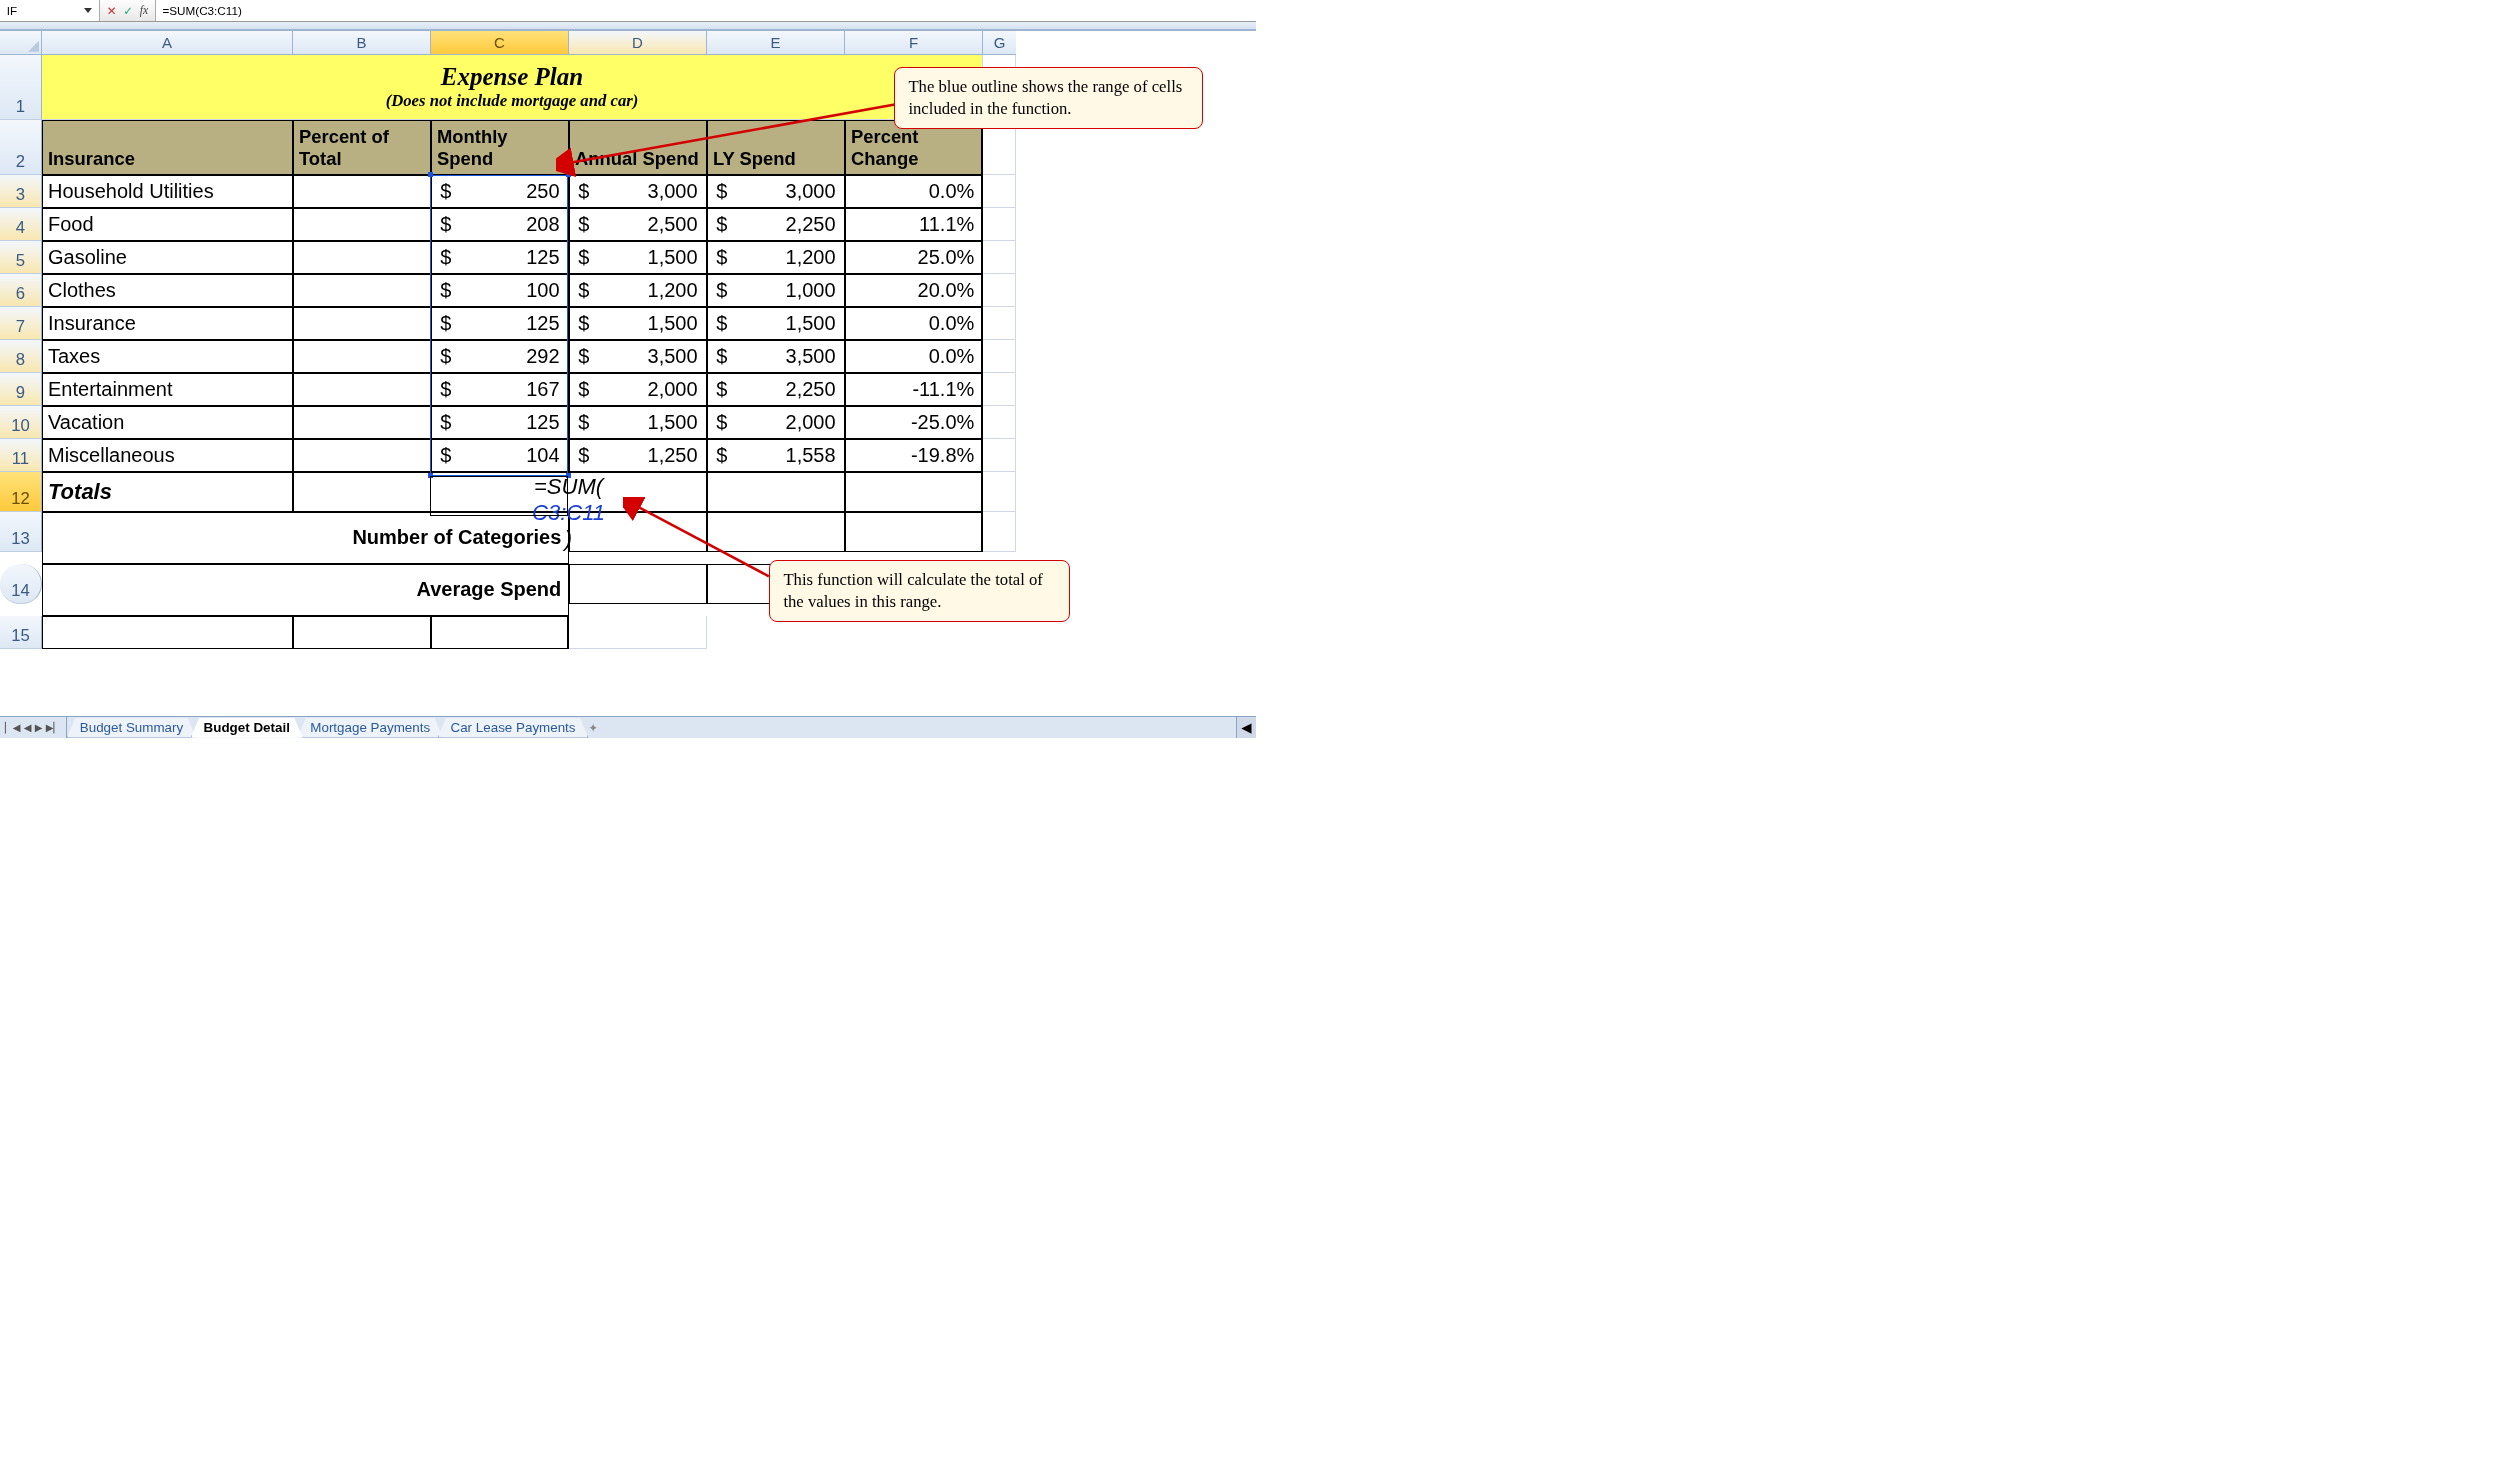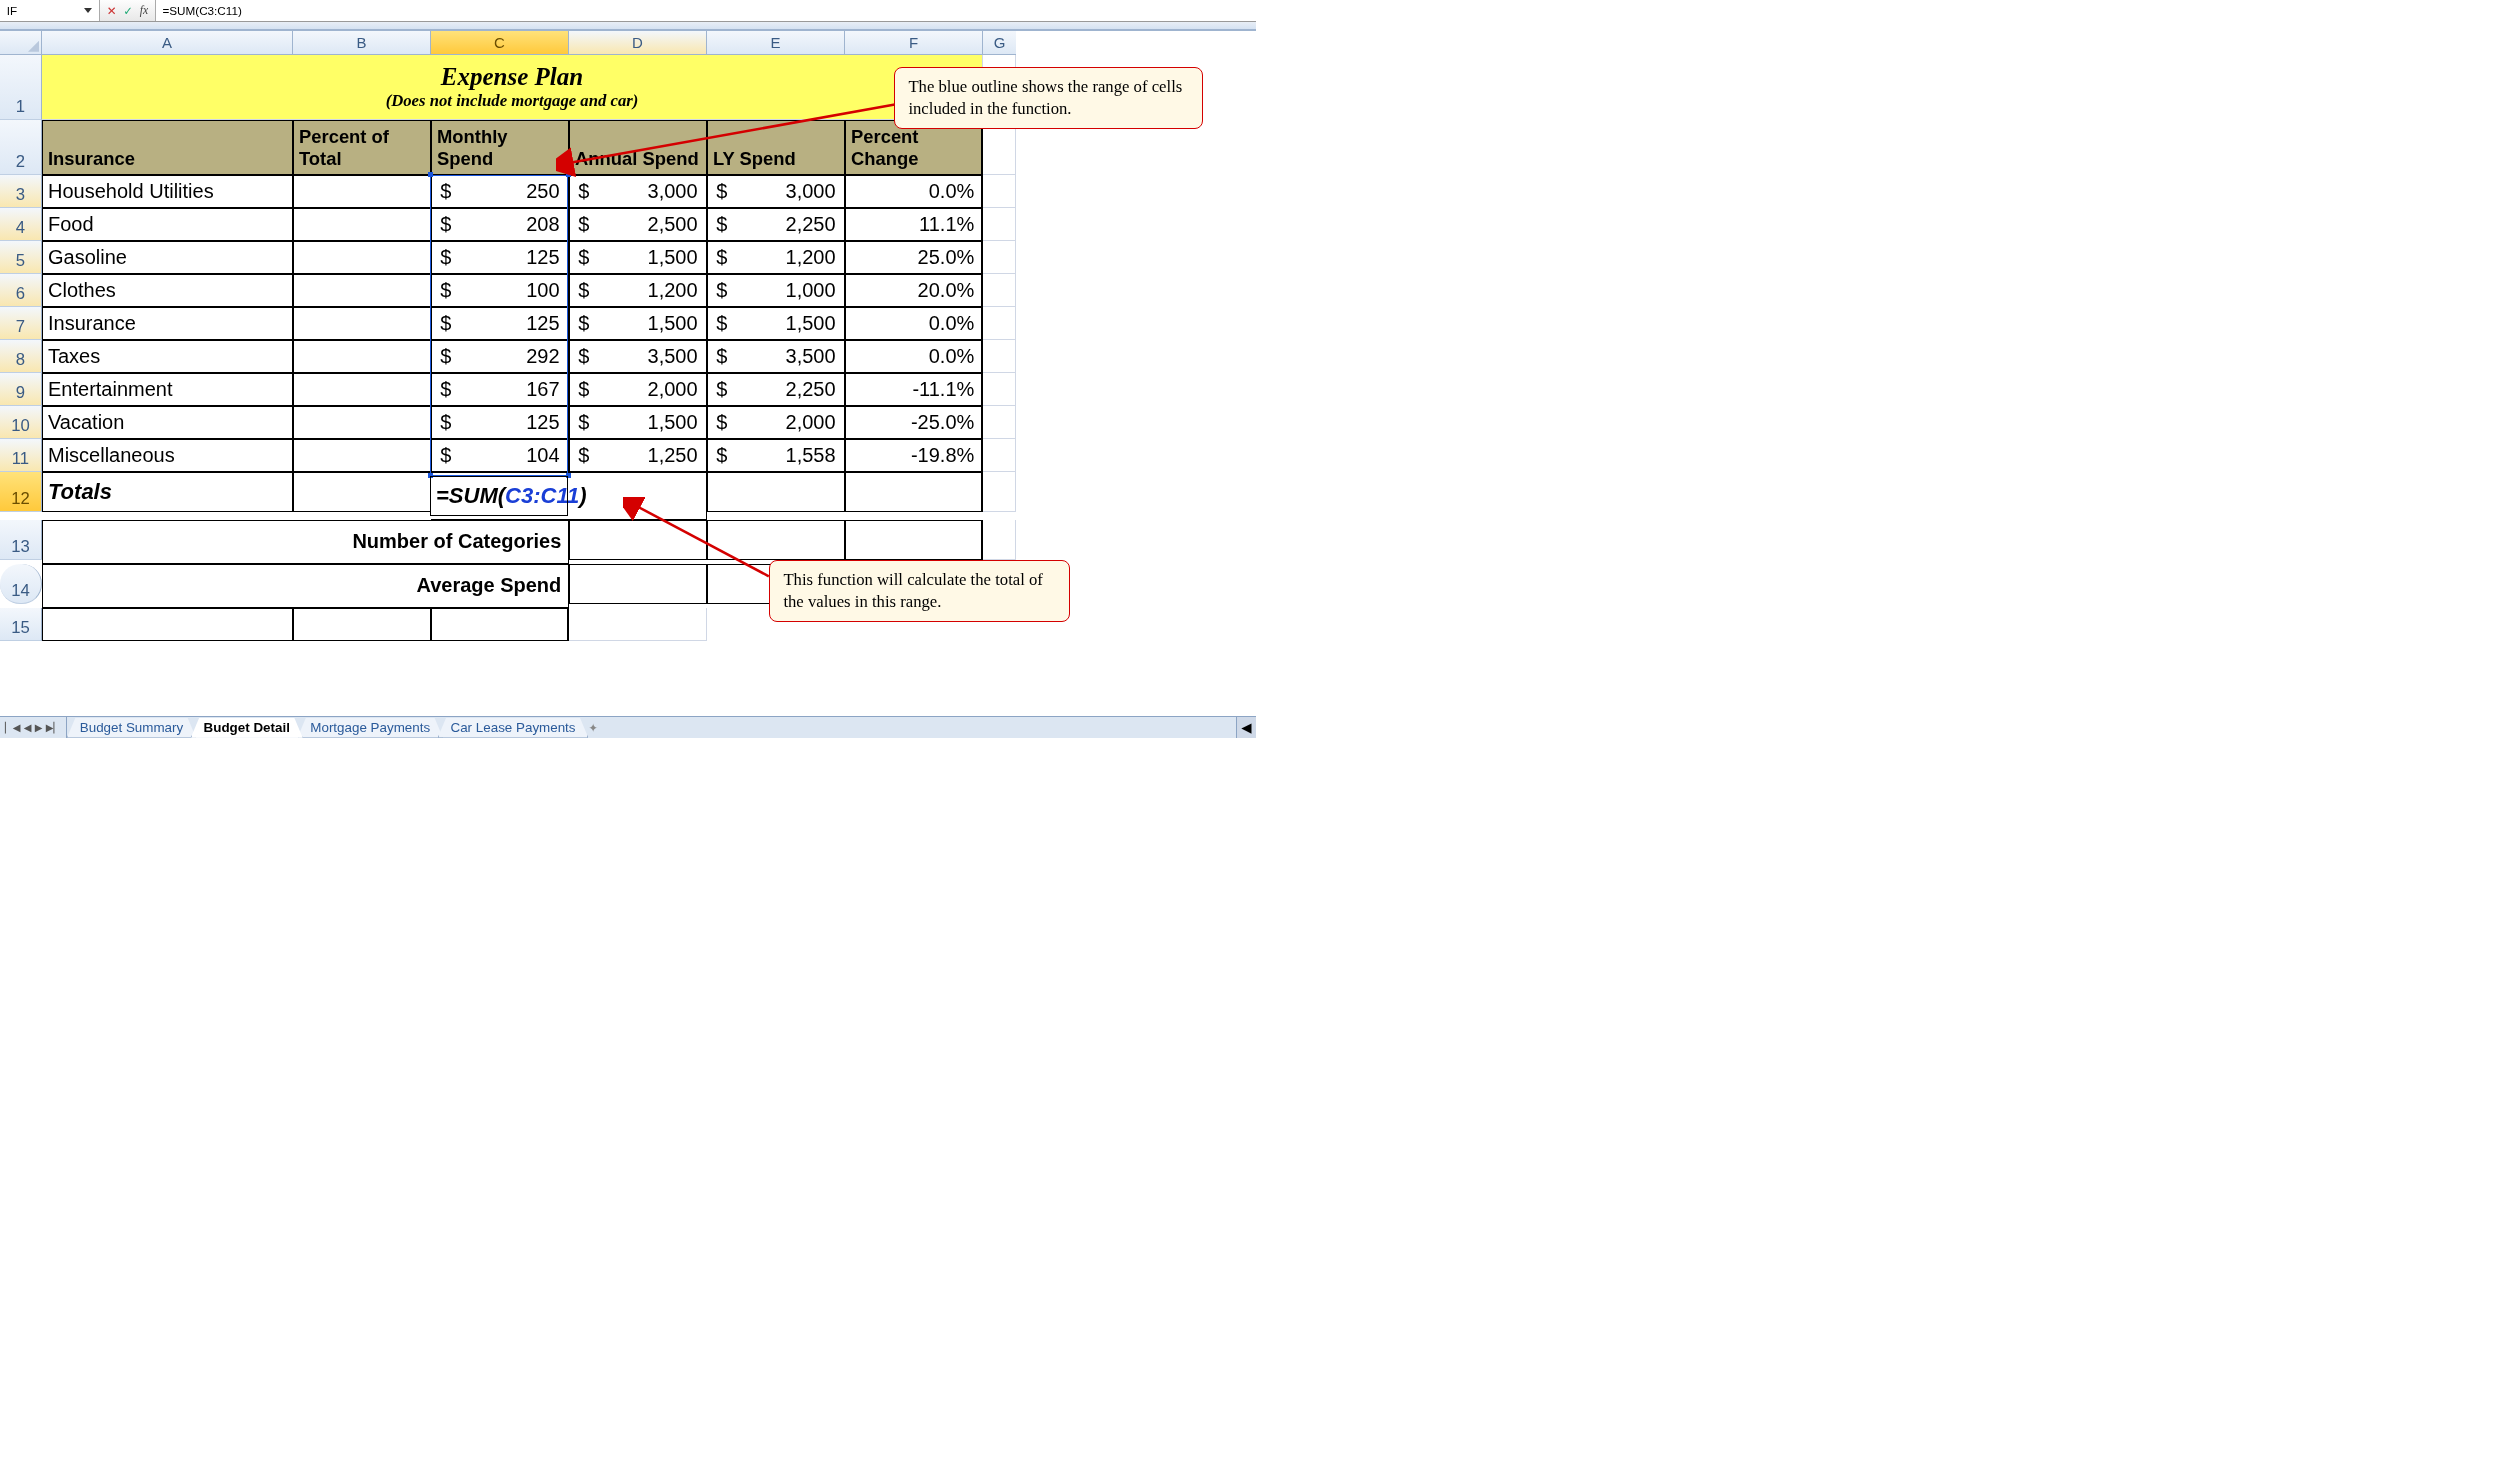--- a/index.html
+++ b/index.html
@@ -148,40 +148,41 @@
   .totals-cell {
     font-weight: bold;
     font-style: italic;
     font-size: 22px;
     border:0.8px solid #000;
     height:40px;
   }
   .formula-cell {
     grid-column: 4 / 6;
     font-style: italic;
-    font-weight: bold;
+    font-weight: normal;
     font-size: 22px;
     border:0.8px solid #000;
     border-left:none;
-    height:48px;
+    height:40px;
     font-family: Arial, sans-serif;
     position:relative;
     overflow:visible;
     white-space:nowrap;
+    flex-direction:column;
   }
   .formula-cell .p1 { color:#000;}
   .formula-cell .p2 { color:#1a3fd6;}
   .label-merged {
     grid-column: 2 / 5;
     text-align: right;
     justify-content: flex-end;
     font-weight: bold;
     font-size: 20px;
     border:0.8px solid #000;
-    height:44px;
+    height:52px;
     padding-right:6.7px;
   }
   .empt-bordered { border:0.8px solid #000; height:40px;}
   .empt-bordered-thick { border:0.8px solid #000; border-right:2.5px double #000; height:40px;}
   .col-f-border { border-right: 2.5px double #000 !important; }
   .blue-range-overlay {
     position:absolute;
     border: 1.7px solid #1a56db;
     pointer-events:none;
     z-index:5;

